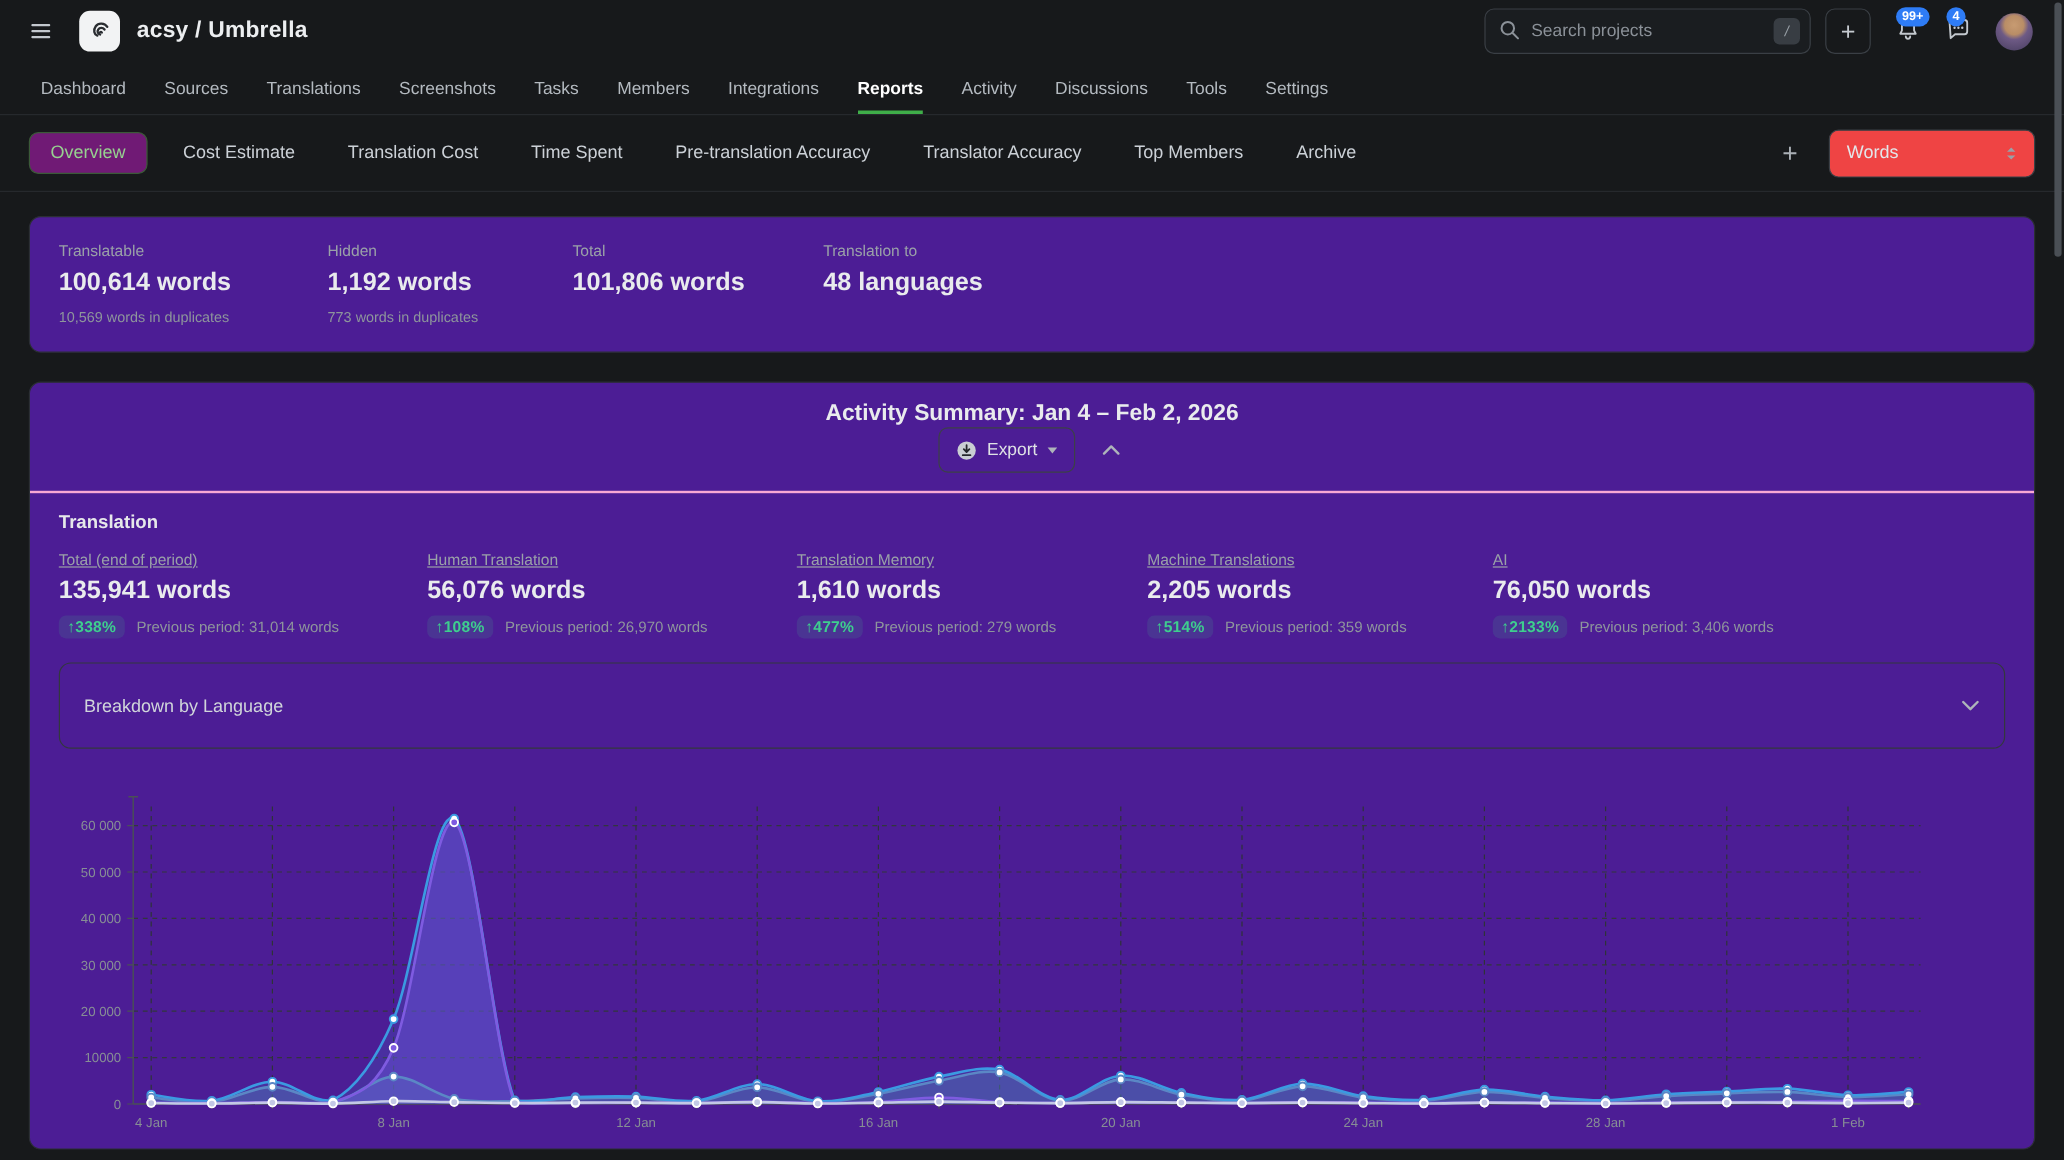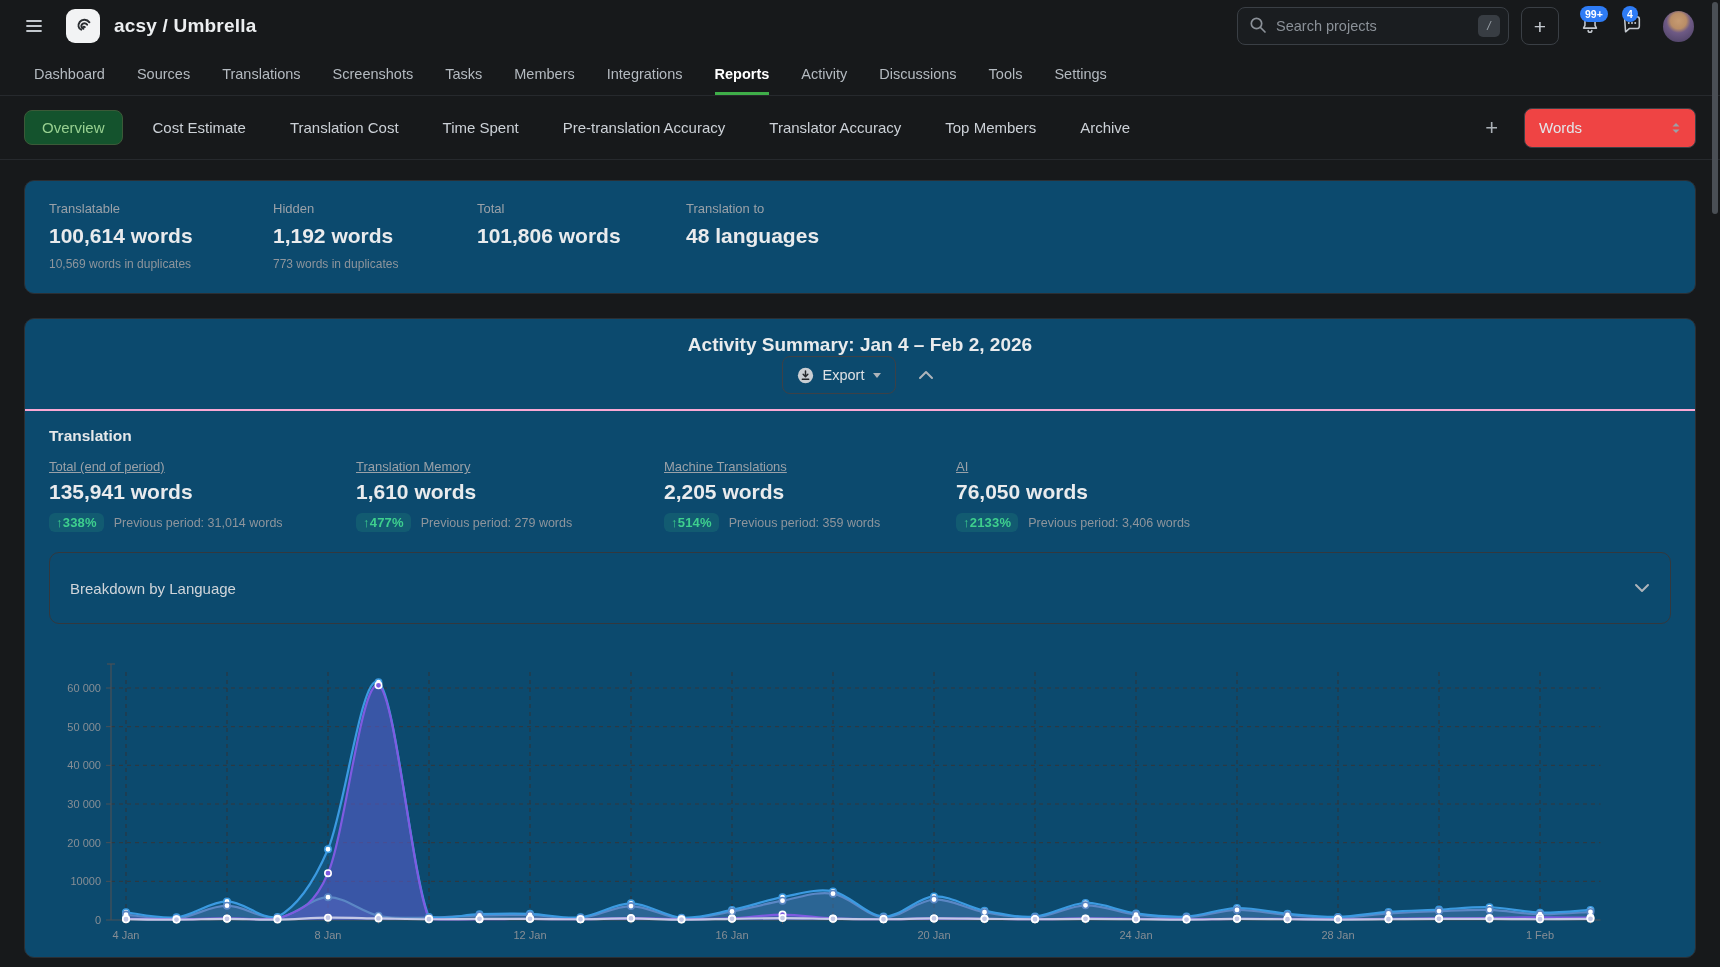--- a/index.html
+++ b/index.html
@@ -43,32 +43,32 @@
   }
   
   .navbar { height:44px; display:flex; align-items:stretch; gap:32px; padding:0 34px; border-bottom:1px solid #26292d; }
   .nav-item { display:flex; align-items:center; font-size:14.5px; color:#b4bac0; cursor:pointer; }
   .nav-item.active { color:#ffffff; font-weight:700; box-shadow:inset 0 -3px 0 #3fae49; }
   
   .subnav { height:64px; display:flex; align-items:center; padding:0 24px; border-bottom:1px solid #26292d; }
   .subnav-items { display:flex; align-items:center; gap:44px; }
   .subnav-item { font-size:15px; color:#ccd1d7; cursor:pointer; white-space:nowrap; }
   .subnav-item.pill {
-    background:#14532d; border:1px solid #3b5a38; color:#97d090; padding:8px 17px; border-radius:8px; margin-right:-14px;
+    background:#701a75; border:1px solid #3b5a38; color:#97d090; padding:8px 17px; border-radius:8px; margin-right:-14px;
   }
   .subnav-right { margin-left:auto; display:flex; align-items:center; gap:26px; }
   .subnav-plus { font-size:22px; color:#aab0b6; cursor:pointer; background:none; border:none; line-height:1; }
   .unit-select {
     width:172px; height:40px; border:1px solid #3b4046; border-radius:8px; background:#ef4444;
     display:flex; align-items:center; justify-content:space-between; padding:0 14px; cursor:pointer;
   }
   .unit-select span { font-size:15px; color:#e3e6e9; }
   
   .content { padding:0 24px; }
-  .card { background:#0c4a6e; border:1px solid #2b2f34; border-radius:10px; }
+  .card { background:#4c1d95; border:1px solid #2b2f34; border-radius:10px; }
   .summary-card { margin-top:20px; display:flex; padding:20px 24px 22px; }
   .sum-col .s-label { font-size:13px; color:#9aa1a8; }
   .sum-col .s-value { font-size:21px; font-weight:700; color:#e9ebed; margin-top:8px; }
   .sum-col .s-sub { font-size:12px; color:#8e959c; margin-top:9px; }
   .sum-col:nth-child(1){ width:224px; } .sum-col:nth-child(2){ width:204px; } .sum-col:nth-child(3){ width:209px; }
   
   .activity-card { margin-top:24px; height:640px; overflow:hidden; }
   .act-header { display:flex; align-items:center; justify-content:center; padding:15px 24px; border-bottom:2px solid #f9a8d4;flex-direction:column; }
   .act-title { font-size:19px; font-weight:700; color:#e9ebed; }
   .act-header-right { display:flex; align-items:center; gap:18px; }
@@ -227,20 +227,28 @@
 
     <div class="act-section">
       <div class="sec-title">Translation</div>
       <div class="stats-row">
         <div class="stat-col">
           <div class="st-label">Total (end of period)</div>
           <div class="st-value">135,941 words</div>
           <div class="st-meta">
             <span class="change-pill">↑338%</span>
             <span class="prev-text">Previous period: 31,014 words</span>
+          </div>
+        </div>
+        <div class="stat-col">
+          <div class="st-label">Human Translation</div>
+          <div class="st-value">56,076 words</div>
+          <div class="st-meta">
+            <span class="change-pill">↑108%</span>
+            <span class="prev-text">Previous period: 26,970 words</span>
           </div>
         </div>
         <div class="stat-col">
           <div class="st-label">Translation Memory</div>
           <div class="st-value">1,610 words</div>
           <div class="st-meta">
             <span class="change-pill">↑477%</span>
             <span class="prev-text">Previous period: 279 words</span>
           </div>
         </div>

